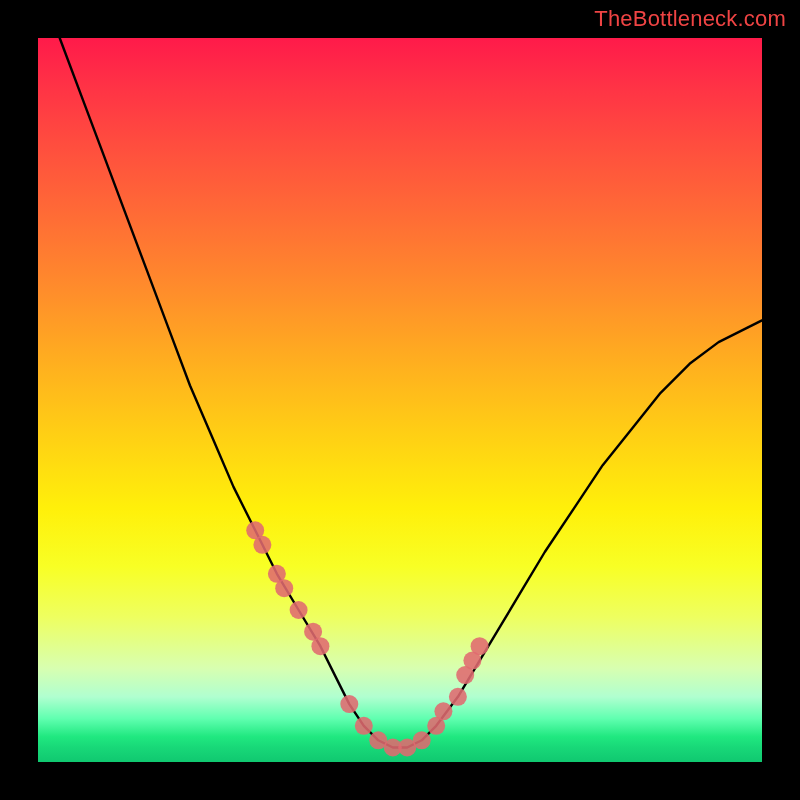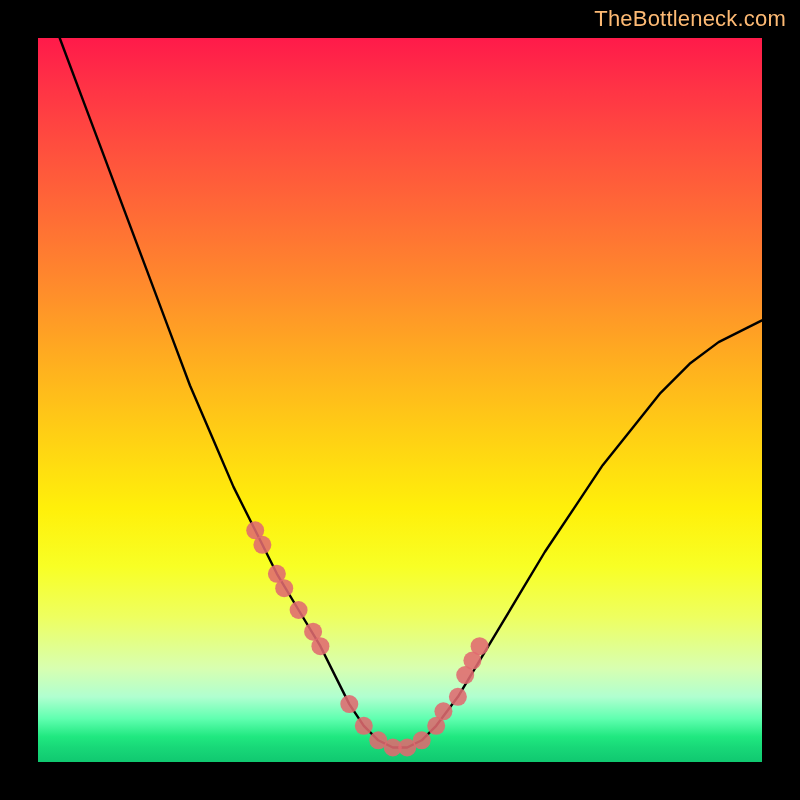--- a/index.html
+++ b/index.html
@@ -42,21 +42,21 @@
       #60ffb0 94%,
       #20e880 96.5%,
       #18d878 98%,
       #10c870 100%
     );
   }
   .watermark {
     position: absolute;
     top: 6px;
     right: 14px;
-    color: #fdba74;
+    color: #ef4444;
     font-size: 22px;
     font-weight: 500;
     letter-spacing: 0.2px;
     user-select: none;
   }
   svg.curve {
     position: absolute;
     left: 0;
     top: 0;
     width: 724px;

